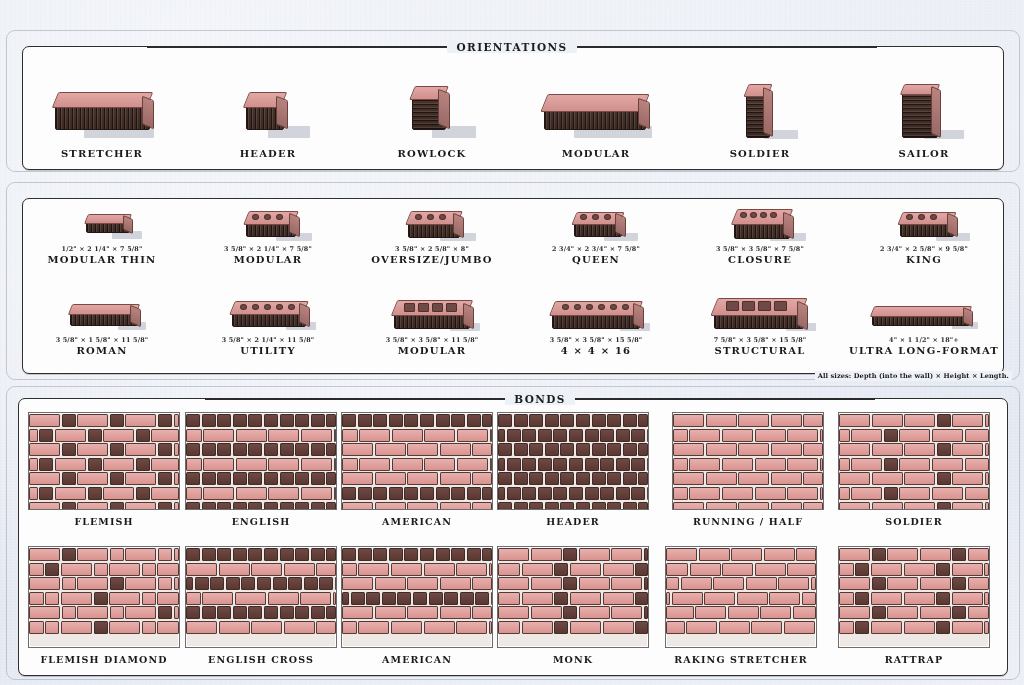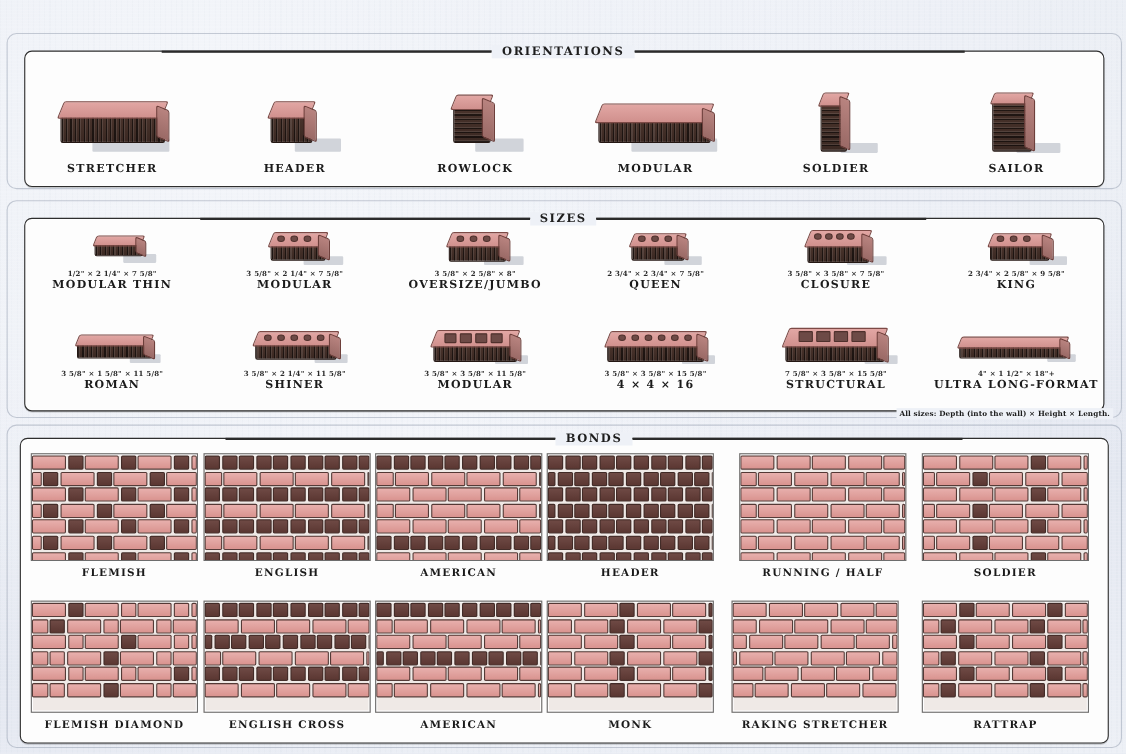--- a/index.html
+++ b/index.html
@@ -221,25 +221,20 @@
           <div class="ribs"></div>
         </div>
       <div class="top" style="left:58px;top:6px;width:34px;height:9px;transform:skewX(-22deg);"></div>
       <div class="side" style="left:87px;top:10px;width:8px;height:46px;transform:skewY(22deg);"></div>
     </div>
     <div class="cap">SAILOR</div>
   </div>
 
   <div class="panel-outline" style="left:6px;top:182px;width:1012px;height:196px;"></div>
   <div class="panel" id="panel-sizes" style="left:22px;top:198px;width:980px;height:174px;"></div>
-  <div class="section-label" style="top:190px;">
-    <div class="sl-rule"></div>
-    <div class="lbl">SIZES</div>
-    <div class="sl-rule"></div>
-  </div>
 
   <div class="cell" style="left:22px;top:203px;width:160px;">
     <div class="art" style="height:42px;">
       <div class="shadow" style="left:90px;top:28px;width:30px;height:8px;"></div>
       <div class="face" style="left:64px;top:18px;width:42px;height:10px;">
           <div class="ribs"></div>
         </div>
       <div class="top" style="left:64px;top:11px;width:42px;height:8px;transform:skewX(-22deg);"></div>
       <div class="side" style="left:101px;top:14px;width:8px;height:13px;transform:skewY(22deg);"></div>
     </div>
@@ -349,21 +344,21 @@
         </div>
       <div class="top" style="left:44px;top:9px;width:72px;height:12px;transform:skewX(-22deg);"></div>
       <div class="hole" style="left:52px;top:12px;"></div>
       <div class="hole" style="left:64px;top:12px;"></div>
       <div class="hole" style="left:76px;top:12px;"></div>
       <div class="hole" style="left:88px;top:12px;"></div>
       <div class="hole" style="left:100px;top:12px;"></div>
       <div class="side" style="left:111px;top:13px;width:9px;height:18px;transform:skewY(22deg);"></div>
     </div>
     <div class="dims">3 5/8" × 2 1/4" × 11 5/8"</div>
-    <div class="cap">SHINER</div>
+    <div class="cap">UTILITY</div>
   </div>
 
   <div class="cell" style="left:352px;top:292px;width:160px;">
     <div class="art" style="height:44px;">
       <div class="shadow" style="left:98px;top:31px;width:30px;height:8px;"></div>
       <div class="face" style="left:42px;top:21px;width:74px;height:14px;">
           <div class="ribs"></div>
         </div>
       <div class="top" style="left:42px;top:8px;width:74px;height:14px;transform:skewX(-22deg);"></div>
       <div class="slot" style="left:52px;top:11px;width:9px;height:7px;"></div>

